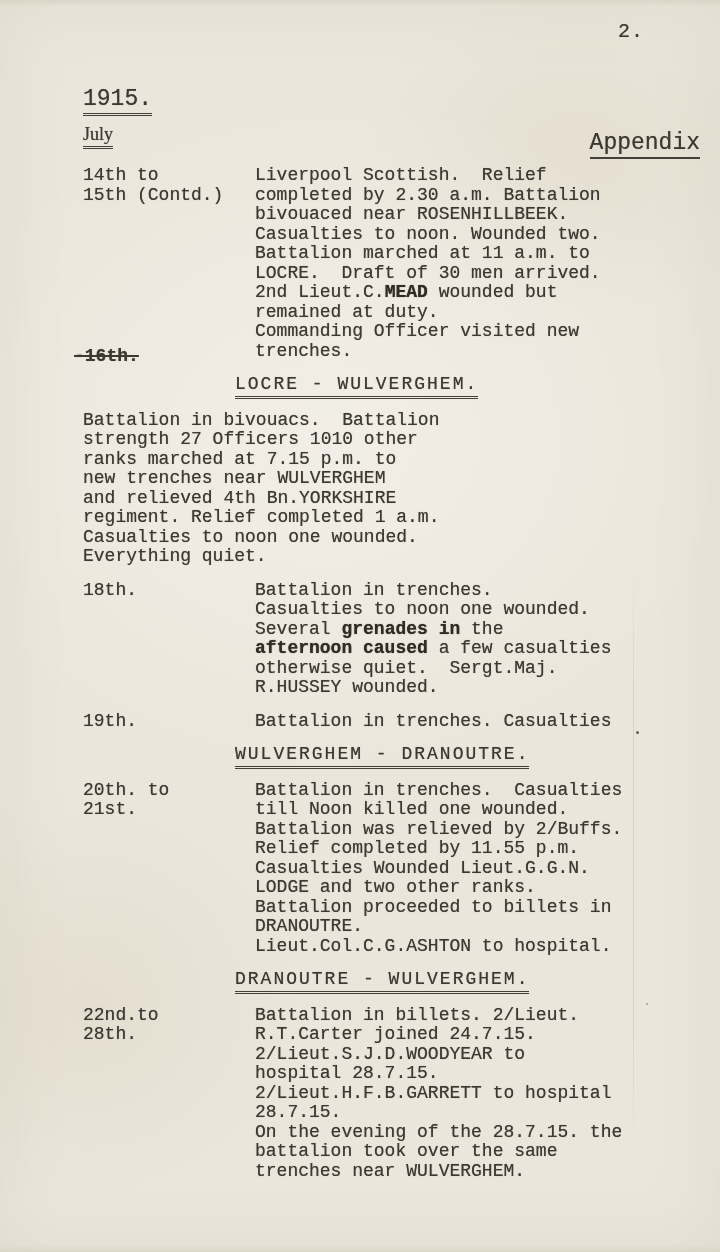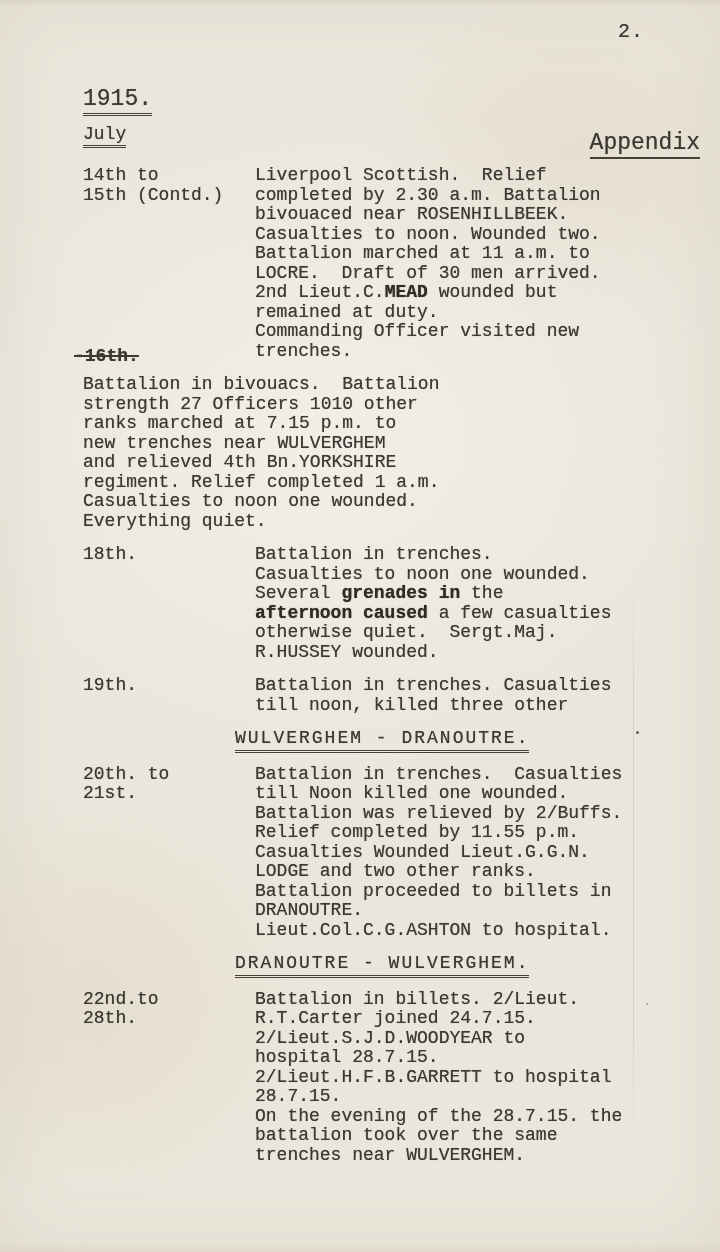--- a/index.html
+++ b/index.html
@@ -42,20 +42,21 @@
     display: flex;
     justify-content: space-between;
     align-items: flex-start;
     font-size: 23px;
   }
   .month-row {
     position: absolute;
     top: 124px;
     left: 83px;
     font-size: 18px;
+    font-family: Liberation Serif, serif;
   }
   .u-double {
     display: inline-block;
     border-bottom: 3px double #45413a;
     padding-bottom: 1px;
   }
   .u-single {
     display: inline-block;
     border-bottom: 2px solid #45413a;
     padding-bottom: 1px;
@@ -140,30 +141,31 @@
 
   <div class="month-row">
     <span class="u-double ink">July</span>
   </div>
 
   <div class="content">
       <div class="entry ink">
         <div class="dates"><div class="line">14th to</div><div class="line">15th (Contd.)</div><div class="margin-note struck" style="top: 181px;">-16th.</div></div>
         <div class="body"><div class="line">Liverpool Scottish.  Relief</div><div class="line">completed by 2.30 a.m. Battalion</div><div class="line">bivouaced near ROSENHILLBEEK.</div><div class="line">Casualties to noon. Wounded two.</div><div class="line">Battalion marched at 11 a.m. to</div><div class="line">LOCRE.  Draft of 30 men arrived.</div><div class="line"><span>2nd Lieut.C.</span><span class="ink-heavy">MEAD</span><span> wounded but</span></div><div class="line">remained at duty.</div><div class="line">Commanding Officer visited new</div><div class="line">trenches.</div></div>
       </div>
+      <div class="section-heading ink"><span class="heading-text">LOCRE - WULVERGHEM.</span></div>
       <div class="entry ink">
         <div class="body"><div class="line">Battalion in bivouacs.  Battalion</div><div class="line">strength 27 Officers 1010 other</div><div class="line">ranks marched at 7.15 p.m. to</div><div class="line">new trenches near WULVERGHEM</div><div class="line">and relieved 4th Bn.YORKSHIRE</div><div class="line">regiment. Relief completed 1 a.m.</div><div class="line">Casualties to noon one wounded.</div><div class="line">Everything quiet.</div></div>
       </div>
       <div class="entry ink">
         <div class="dates"><div class="line">18th.</div></div>
         <div class="body"><div class="line">Battalion in trenches.</div><div class="line">Casualties to noon one wounded.</div><div class="line"><span>Several </span><span class="ink-heavy">grenades in</span><span> the</span></div><div class="line"><span class="ink-heavy">afternoon caused</span><span> a few casualties</span></div><div class="line">otherwise quiet.  Sergt.Maj.</div><div class="line">R.HUSSEY wounded.</div></div>
       </div>
       <div class="entry ink">
         <div class="dates"><div class="line">19th.</div></div>
-        <div class="body"><div class="line">Battalion in trenches. Casualties</div><div class="line">till noon, killed three other</div></div>
+        <div class="body"><div class="line">Battalion in trenches. Casualties</div></div>
       </div>
       <div class="section-heading ink"><span class="heading-text">WULVERGHEM - DRANOUTRE.</span></div>
       <div class="entry ink">
         <div class="dates"><div class="line">20th. to</div><div class="line">21st.</div></div>
         <div class="body"><div class="line">Battalion in trenches.  Casualties</div><div class="line">till Noon killed one wounded.</div><div class="line">Battalion was relieved by 2/Buffs.</div><div class="line">Relief completed by 11.55 p.m.</div><div class="line">Casualties Wounded Lieut.G.G.N.</div><div class="line">LODGE and two other ranks.</div><div class="line">Battalion proceeded to billets in</div><div class="line">DRANOUTRE.</div><div class="line">Lieut.Col.C.G.ASHTON to hospital.</div></div>
       </div>
       <div class="section-heading ink"><span class="heading-text">DRANOUTRE - WULVERGHEM.</span></div>
       <div class="entry ink">
         <div class="dates"><div class="line">22nd.to</div><div class="line">28th.</div></div>
         <div class="body"><div class="line">Battalion in billets. 2/Lieut.</div><div class="line">R.T.Carter joined 24.7.15.</div><div class="line">2/Lieut.S.J.D.WOODYEAR to</div><div class="line">hospital 28.7.15.</div><div class="line">2/Lieut.H.F.B.GARRETT to hospital</div><div class="line">28.7.15.</div><div class="line">On the evening of the 28.7.15. the</div><div class="line">battalion took over the same</div><div class="line">trenches near WULVERGHEM.</div></div>

